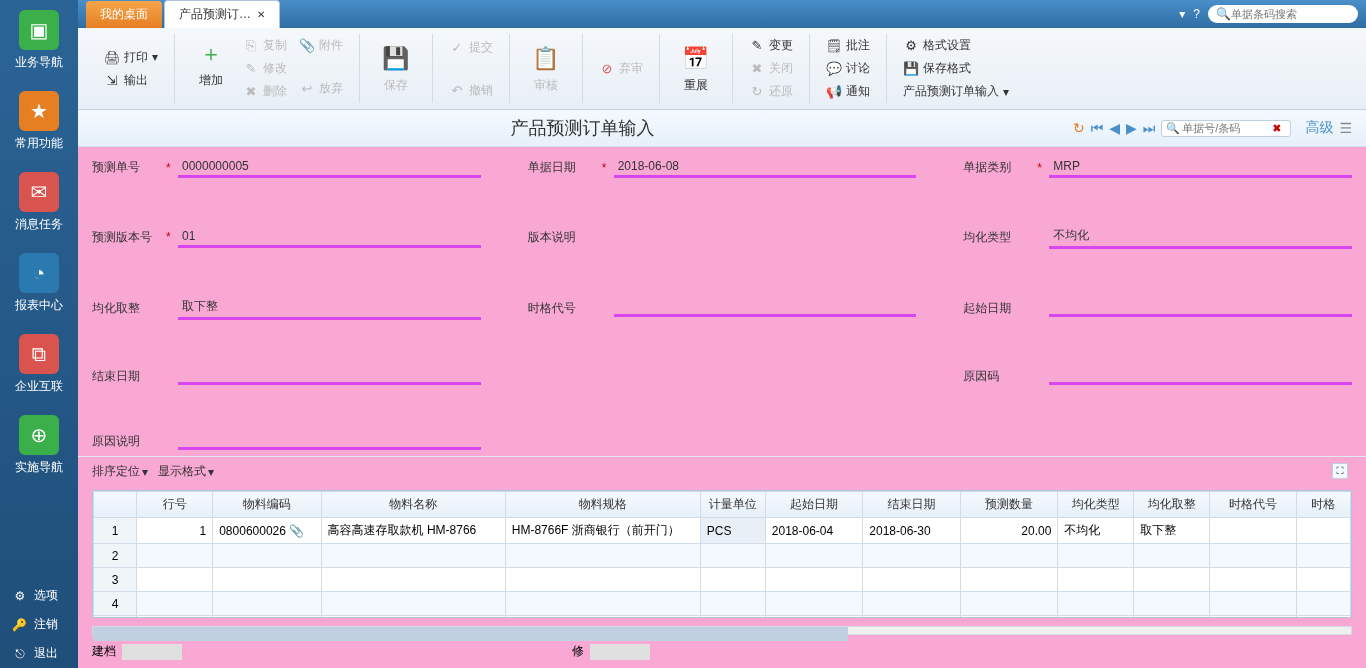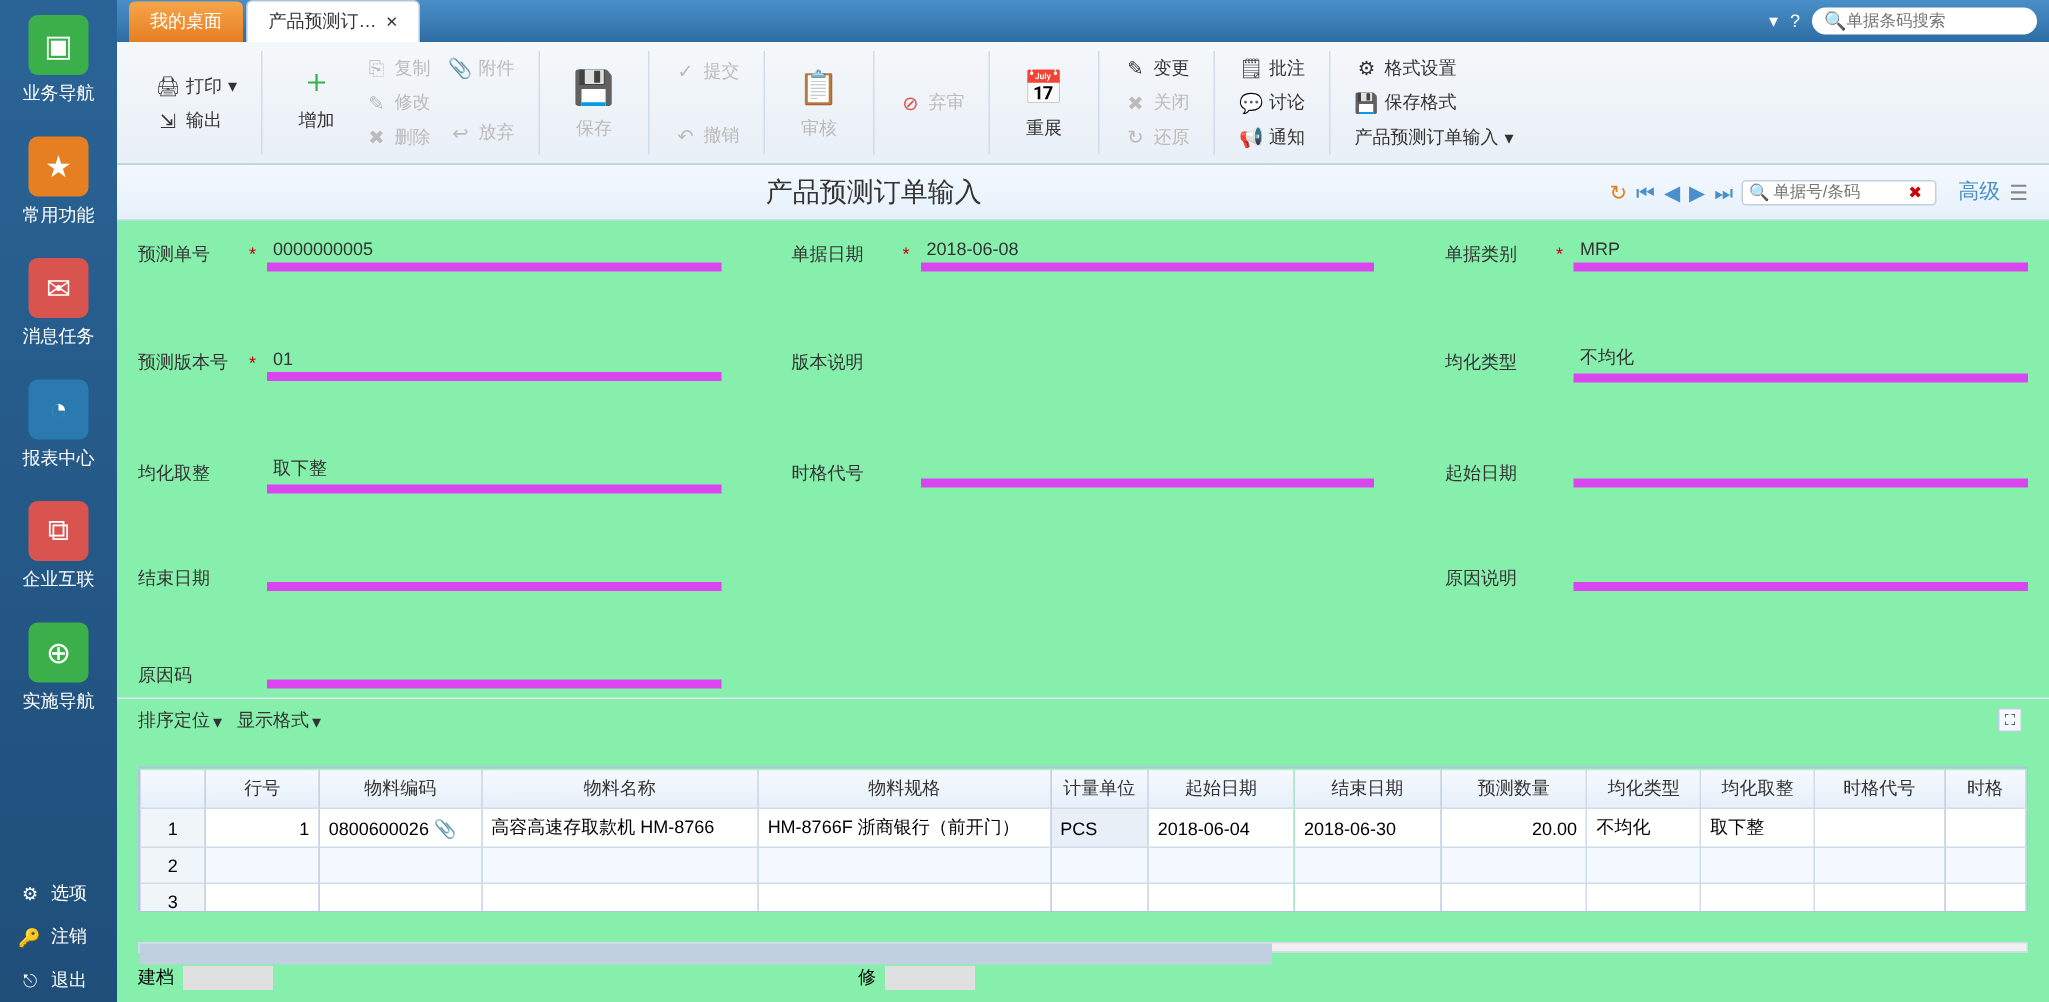--- a/index.html
+++ b/index.html
@@ -5,21 +5,21 @@
 * { box-sizing: border-box; margin: 0; padding: 0; }
 body { font-family: "Microsoft YaHei", Arial, sans-serif; font-size: 12px; background: #f0f0f0; width: 1366px; height: 668px; overflow: hidden; }
 
 .sidebar { position: absolute; left: 0; top: 0; width: 78px; height: 668px; background: linear-gradient(to bottom, #2a6496, #1f4e79); display: flex; flex-direction: column; }
 .sidebar-item { display: flex; flex-direction: column; align-items: center; padding: 10px 0; color: #fff; cursor: pointer; }
 .sidebar-item .ic { width: 40px; height: 40px; margin-bottom: 4px; border-radius: 6px; display: flex; align-items: center; justify-content: center; font-size: 20px; }
 .sidebar-spacer { flex: 1; }
 .sidebar-bottom-item { color: #fff; padding: 6px 12px; cursor: pointer; display: flex; align-items: center; gap: 6px; }
 .sidebar-bottom-item .gi { width: 16px; height: 16px; display: inline-flex; align-items: center; justify-content: center; }
 
-.main { position: absolute; left: 78px; top: 0; right: 0; bottom: 0; background: #86efac; display: flex; flex-direction: column; }
+.main { position: absolute; left: 78px; top: 0; right: 0; bottom: 0; background: #f9a8d4; display: flex; flex-direction: column; }
 
 .topbar { height: 28px; background: linear-gradient(to bottom, #4a8fc9, #2e6da4); display: flex; align-items: center; padding: 0 8px; }
 .tabs { display: flex; height: 28px; align-items: flex-end; }
 .tab { padding: 5px 14px; font-size: 12px; border-radius: 4px 4px 0 0; margin-right: 2px; cursor: pointer; position: relative; }
 .tab.orange { background: linear-gradient(to bottom, #f7a54a, #e67e22); color: #fff; }
 .tab.active { background: #fff; color: #333; border: 1px solid #b0c4de; border-bottom: none; }
 .tab .close { margin-left: 6px; font-size: 10px; }
 .topbar-right { margin-left: auto; display: flex; align-items: center; gap: 8px; color: #fff; }
 .search-top { background: #fff; border-radius: 10px; padding: 2px 8px; display: flex; align-items: center; width: 150px; }
 .search-top input { border: none; outline: none; font-size: 11px; width: 120px; }
@@ -43,27 +43,27 @@
 .inline-search { border: 1px solid #c0d0e0; border-radius: 3px; padding: 1px 4px; display: flex; align-items: center; width: 130px; background: #fff; }
 .inline-search input { border: none; outline: none; width: 90px; font-size: 11px; }
 .inline-search .mag { color: #888; font-size: 11px; margin-right: 2px; }
 .inline-search .clr { color: #c00; cursor: pointer; font-size: 11px; }
 .adv-link { color: #2a7ab0; margin-left: 8px; cursor: pointer; }
 
 .form-area { padding: 10px 14px 6px; display: grid; grid-template-columns: 1fr 1fr 1fr; column-gap: 30px; row-gap: 6px; border-bottom: 1px solid #e0e8f0; gap: 47px; }
 .form-row { display: flex; align-items: center; }
 .form-row label { width: 70px; color: #333; text-align: left; }
 .form-row .req { color: #c00; margin: 0 4px; width: 8px; }
-.form-row .val { flex: 1; border-bottom: 6px solid #d946ef; padding: 2px 4px; min-height: 18px; color: #333; }
+.form-row .val { flex: 1; border-bottom: 3px solid #d946ef; padding: 2px 4px; min-height: 18px; color: #333; }
 
 .grid-tools { padding: 6px 14px; display: flex; gap: 10px; align-items: center; color: #333; position: relative; }
 .grid-tools .drop { cursor: pointer; display: flex; align-items: center; gap: 2px; }
 .grid-tools .expand-ic { position: absolute; right: 18px; top: 6px; width: 16px; height: 16px; border: 1px solid #c0d0e0; display: flex; align-items: center; justify-content: center; cursor: pointer; font-size: 10px; background: #f4f9ff; }
 
-.grid { margin: 16px 14px; border: 1px solid #b0c4de; overflow: auto; }
+.grid { margin: 4px 14px; border: 1px solid #b0c4de; overflow: auto; }
 .grid table { border-collapse: collapse; width: 100%; table-layout: fixed; }
 .grid th, .grid td { border: 1px solid #d0dce8; padding: 4px 6px; font-size: 12px; height: 24px; overflow: hidden; white-space: nowrap; text-overflow: ellipsis; }
 .grid th { background: linear-gradient(to bottom, #f5f9fd, #e6f0fa); color: #333; font-weight: normal; text-align: center; }
 .grid td { background: #fff; }
 .grid tr:nth-child(even) td { background: #f4f9ff; }
 .grid .rownum { text-align: center; background: #f0f5fa !important; }
 .grid .right { text-align: right; }
 .grid .total-row td { background: #f4f9ff; font-weight: normal; }
 
 .hscroll { margin: 4px 14px 0; height: 16px; background: #f0f0f0; border: 1px solid #d0dce8; position: relative; }
@@ -332,26 +332,26 @@
         <div class="val"></div>
       </div>
     <div class="form-row">
         <label>结束日期</label>
         <span class="req"></span>
         <div class="val"></div>
       </div>
     <div></div>
 
     <div class="form-row">
+        <label>原因码</label>
+        <span class="req"></span>
+        <div class="val"></div>
+      </div>
+    <div class="form-row">
         <label>原因说明</label>
-        <span class="req"></span>
-        <div class="val"></div>
-      </div>
-    <div class="form-row">
-        <label>原因码</label>
         <span class="req"></span>
         <div class="val"></div>
       </div>
     <div></div>
   </div>
 
   <div class="grid-tools">
     <span class="drop">
         <span>排序定位</span> 
         <span>▾</span>

